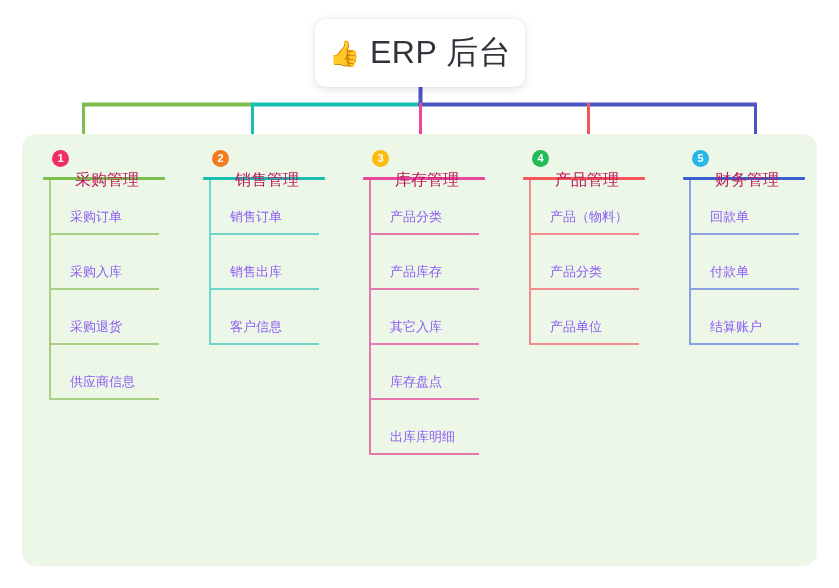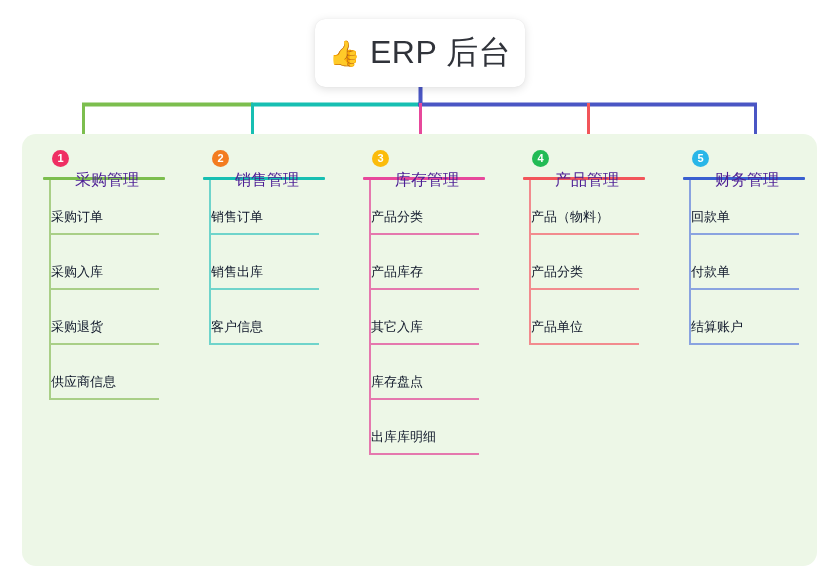--- a/index.html
+++ b/index.html
@@ -96,21 +96,21 @@
     border-radius: 50%;
     color: #ffffff;
     font-size: 11px;
     line-height: 17px;
     text-align: center;
     font-weight: bold;
     flex: 0 0 auto;
   }
   .col-title {
     font-size: 16px;
-    color: #4c1d95;
+    color: #be185d;
     white-space: nowrap;
     margin-top: 44px;
   }
   .header-rule {
     height: 3px;
     width: 122px;
     margin-top: 7px;
     margin-left: 3px;
     border-radius: 1px;
   }
@@ -125,24 +125,24 @@
     height: 55px;
     width: 110px;
     box-sizing: border-box;
     border-left-width: 2px;
     border-left-style: solid;
     border-bottom-width: 2px;
     border-bottom-style: solid;
   }
   .item-label {
     position: absolute;
-    left: 0;
+    left: 19px;
     bottom: 7px;
     font-size: 13px;
-    color: #0f172a;
+    color: #8b5cf6;
     white-space: nowrap;
   }
 </style>
 </head>
 <body>
 
 <svg id="connectors" xmlns="http://www.w3.org/2000/svg">
 
   <line x1="420.5" y1="87" x2="420.5" y2="105" stroke="#4a56c4" stroke-width="4"></line>
 

